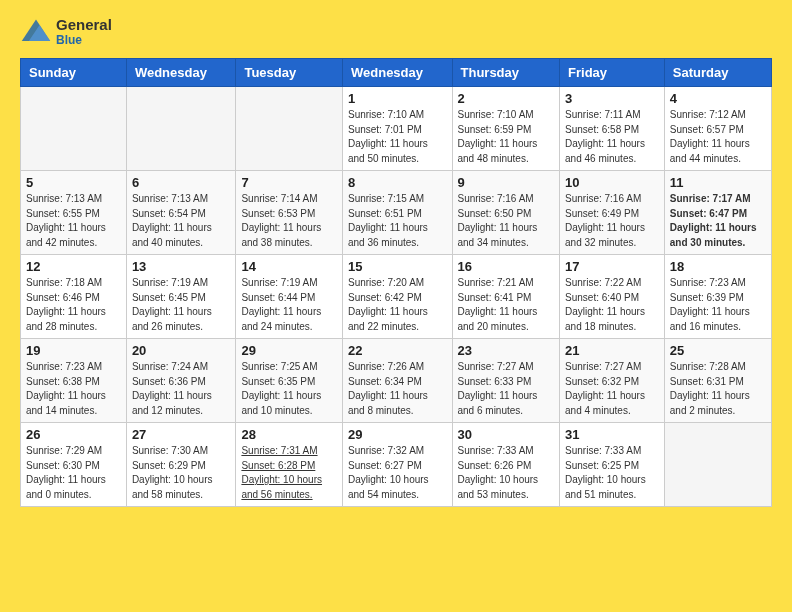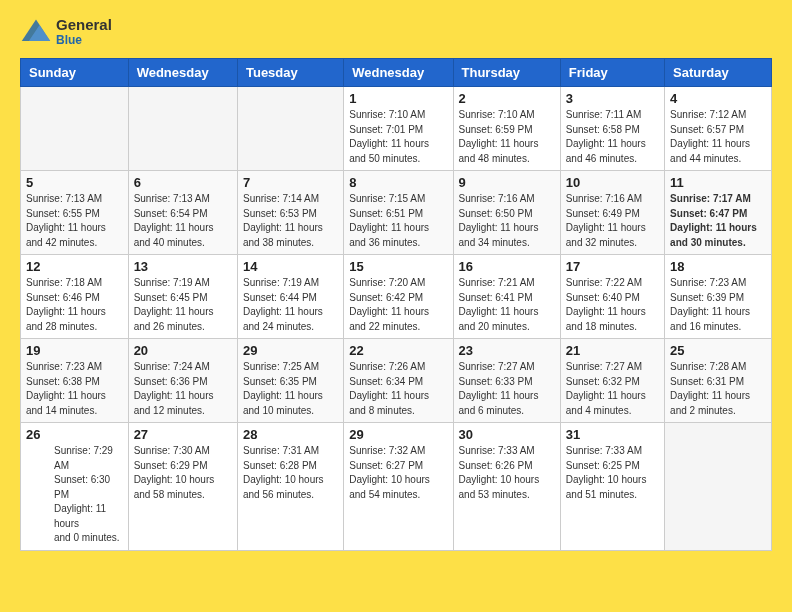--- a/index.html
+++ b/index.html
@@ -320,35 +320,35 @@
             <span class="day-number">25</span>
             <div class="day-info" style="white-space: pre-line;">Sunrise: 7:28 AM
 Sunset: 6:31 PM
 Daylight: 11 hours
 and 2 minutes.</div>
           </td>
         </tr>
         <tr>
           <td>
             <span class="day-number">26</span>
-            <div class="day-info" style="white-space: pre-line; margin-left: 28px;">Sunrise: 7:29 AM
+            <div class="day-info" style="white-space: pre-line;">Sunrise: 7:29 AM
 Sunset: 6:30 PM
 Daylight: 11 hours
 and 0 minutes.</div>
           </td>
           <td>
             <span class="day-number">27</span>
             <div class="day-info" style="white-space: pre-line;">Sunrise: 7:30 AM
 Sunset: 6:29 PM
 Daylight: 10 hours
 and 58 minutes.</div>
           </td>
           <td>
             <span class="day-number">28</span>
-            <div class="day-info" style="white-space: pre-line;">Sunrise: 7:31 AM
+            <div class="day-info" style="white-space: pre-line; text-decoration: underline;">Sunrise: 7:31 AM
 Sunset: 6:28 PM
 Daylight: 10 hours
 and 56 minutes.</div>
           </td>
           <td>
             <span class="day-number">29</span>
             <div class="day-info" style="white-space: pre-line;">Sunrise: 7:32 AM
 Sunset: 6:27 PM
 Daylight: 10 hours
 and 54 minutes.</div>

